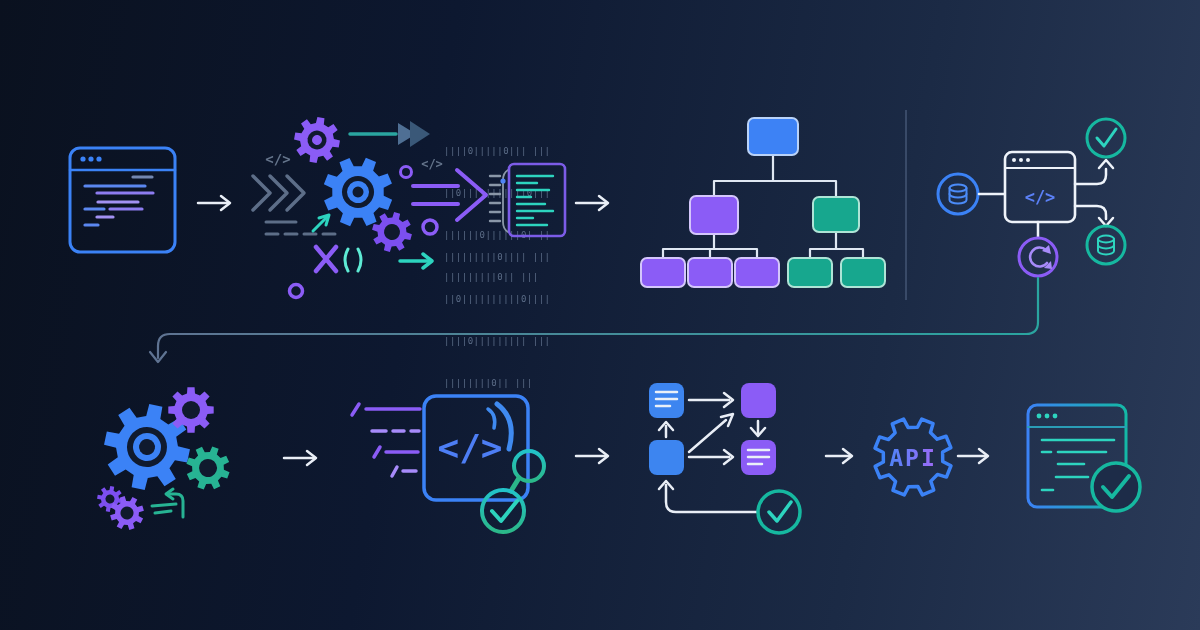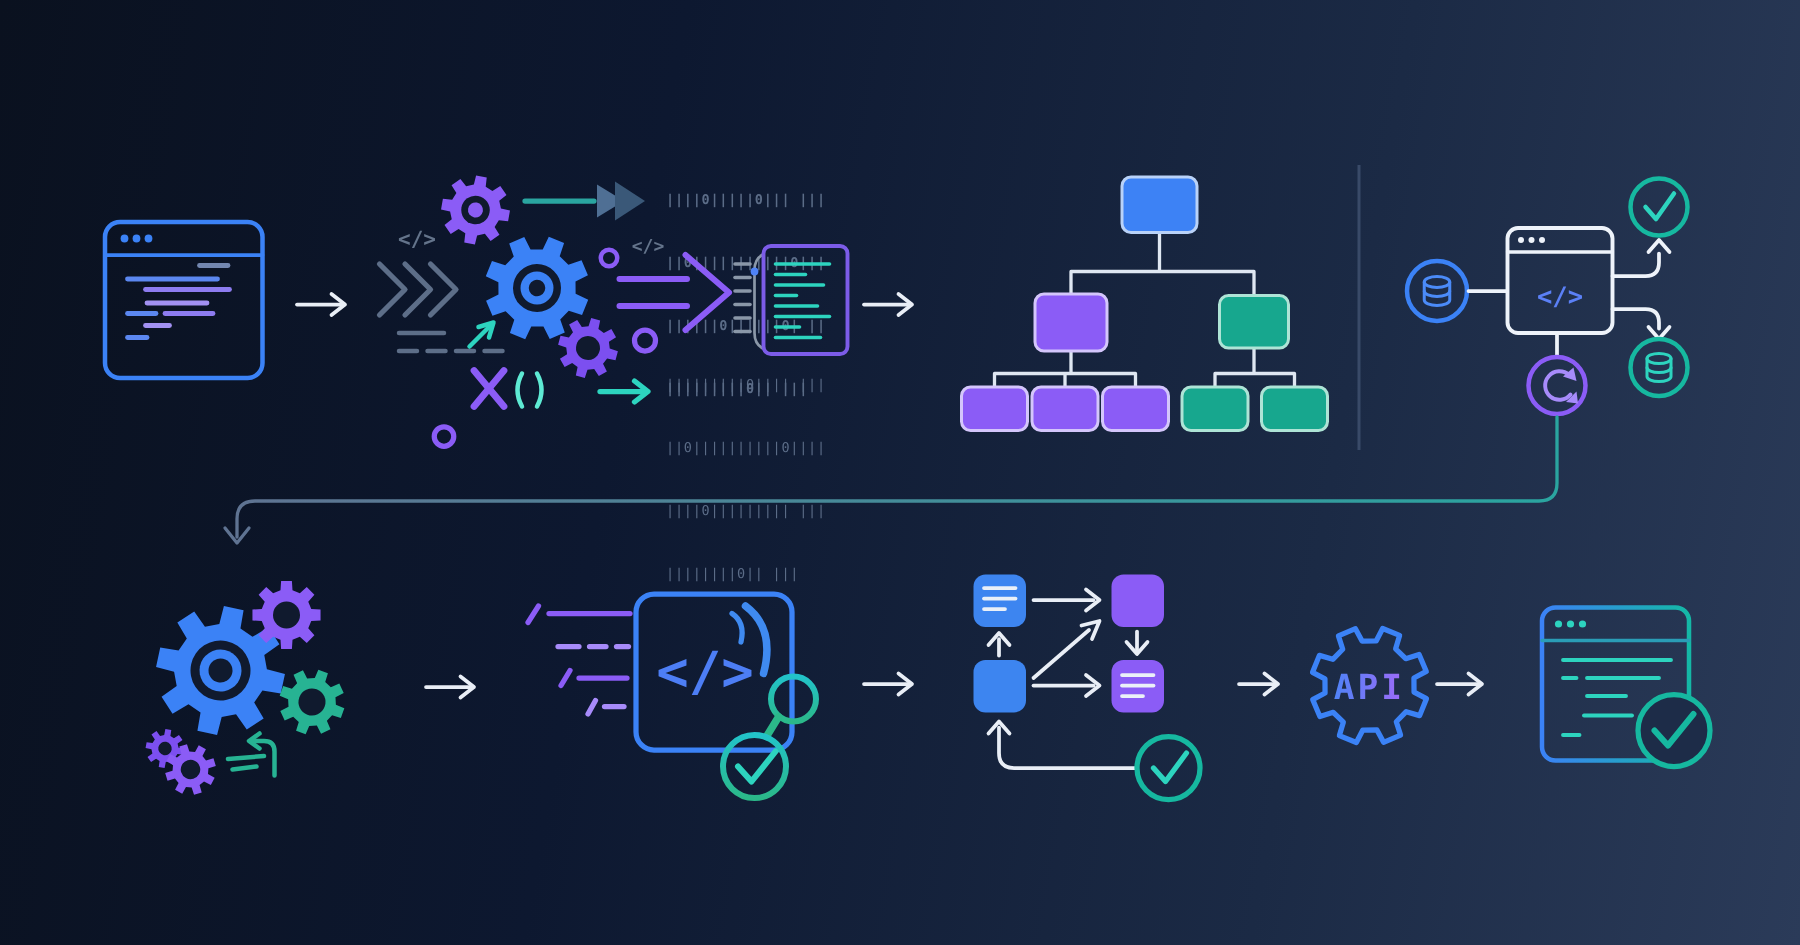--- a/index.html
+++ b/index.html
@@ -8,21 +8,21 @@
     background:linear-gradient(100deg,#0a111f 0%,#0d1830 35%,#1b2a45 72%,#2b3b59 100%);
     font-family:"DejaVu Sans","Liberation Sans",sans-serif;
   }
   .canvas svg{position:absolute;left:0;top:0;}
   .binary{
     position:absolute;width:130px;
     font-family:"DejaVu Sans Mono","Liberation Mono",monospace;
     font-size:9px;line-height:14px;letter-spacing:.5px;
     color:#5b6c87;white-space:pre;
   }
-  .binary-top{left:444px;top:99px;font-weight:bold;}
+  .binary-top{left:444px;top:116px;}
   .binary-bottom{left:444px;top:222px;}
   text{font-family:"DejaVu Sans Mono","Liberation Mono",monospace;}
 </style>
 </head>
 <body>
 
 <div class="canvas">
 
   <div class="binary binary-top">
     <div>||||0|||||0||| |||</div>

